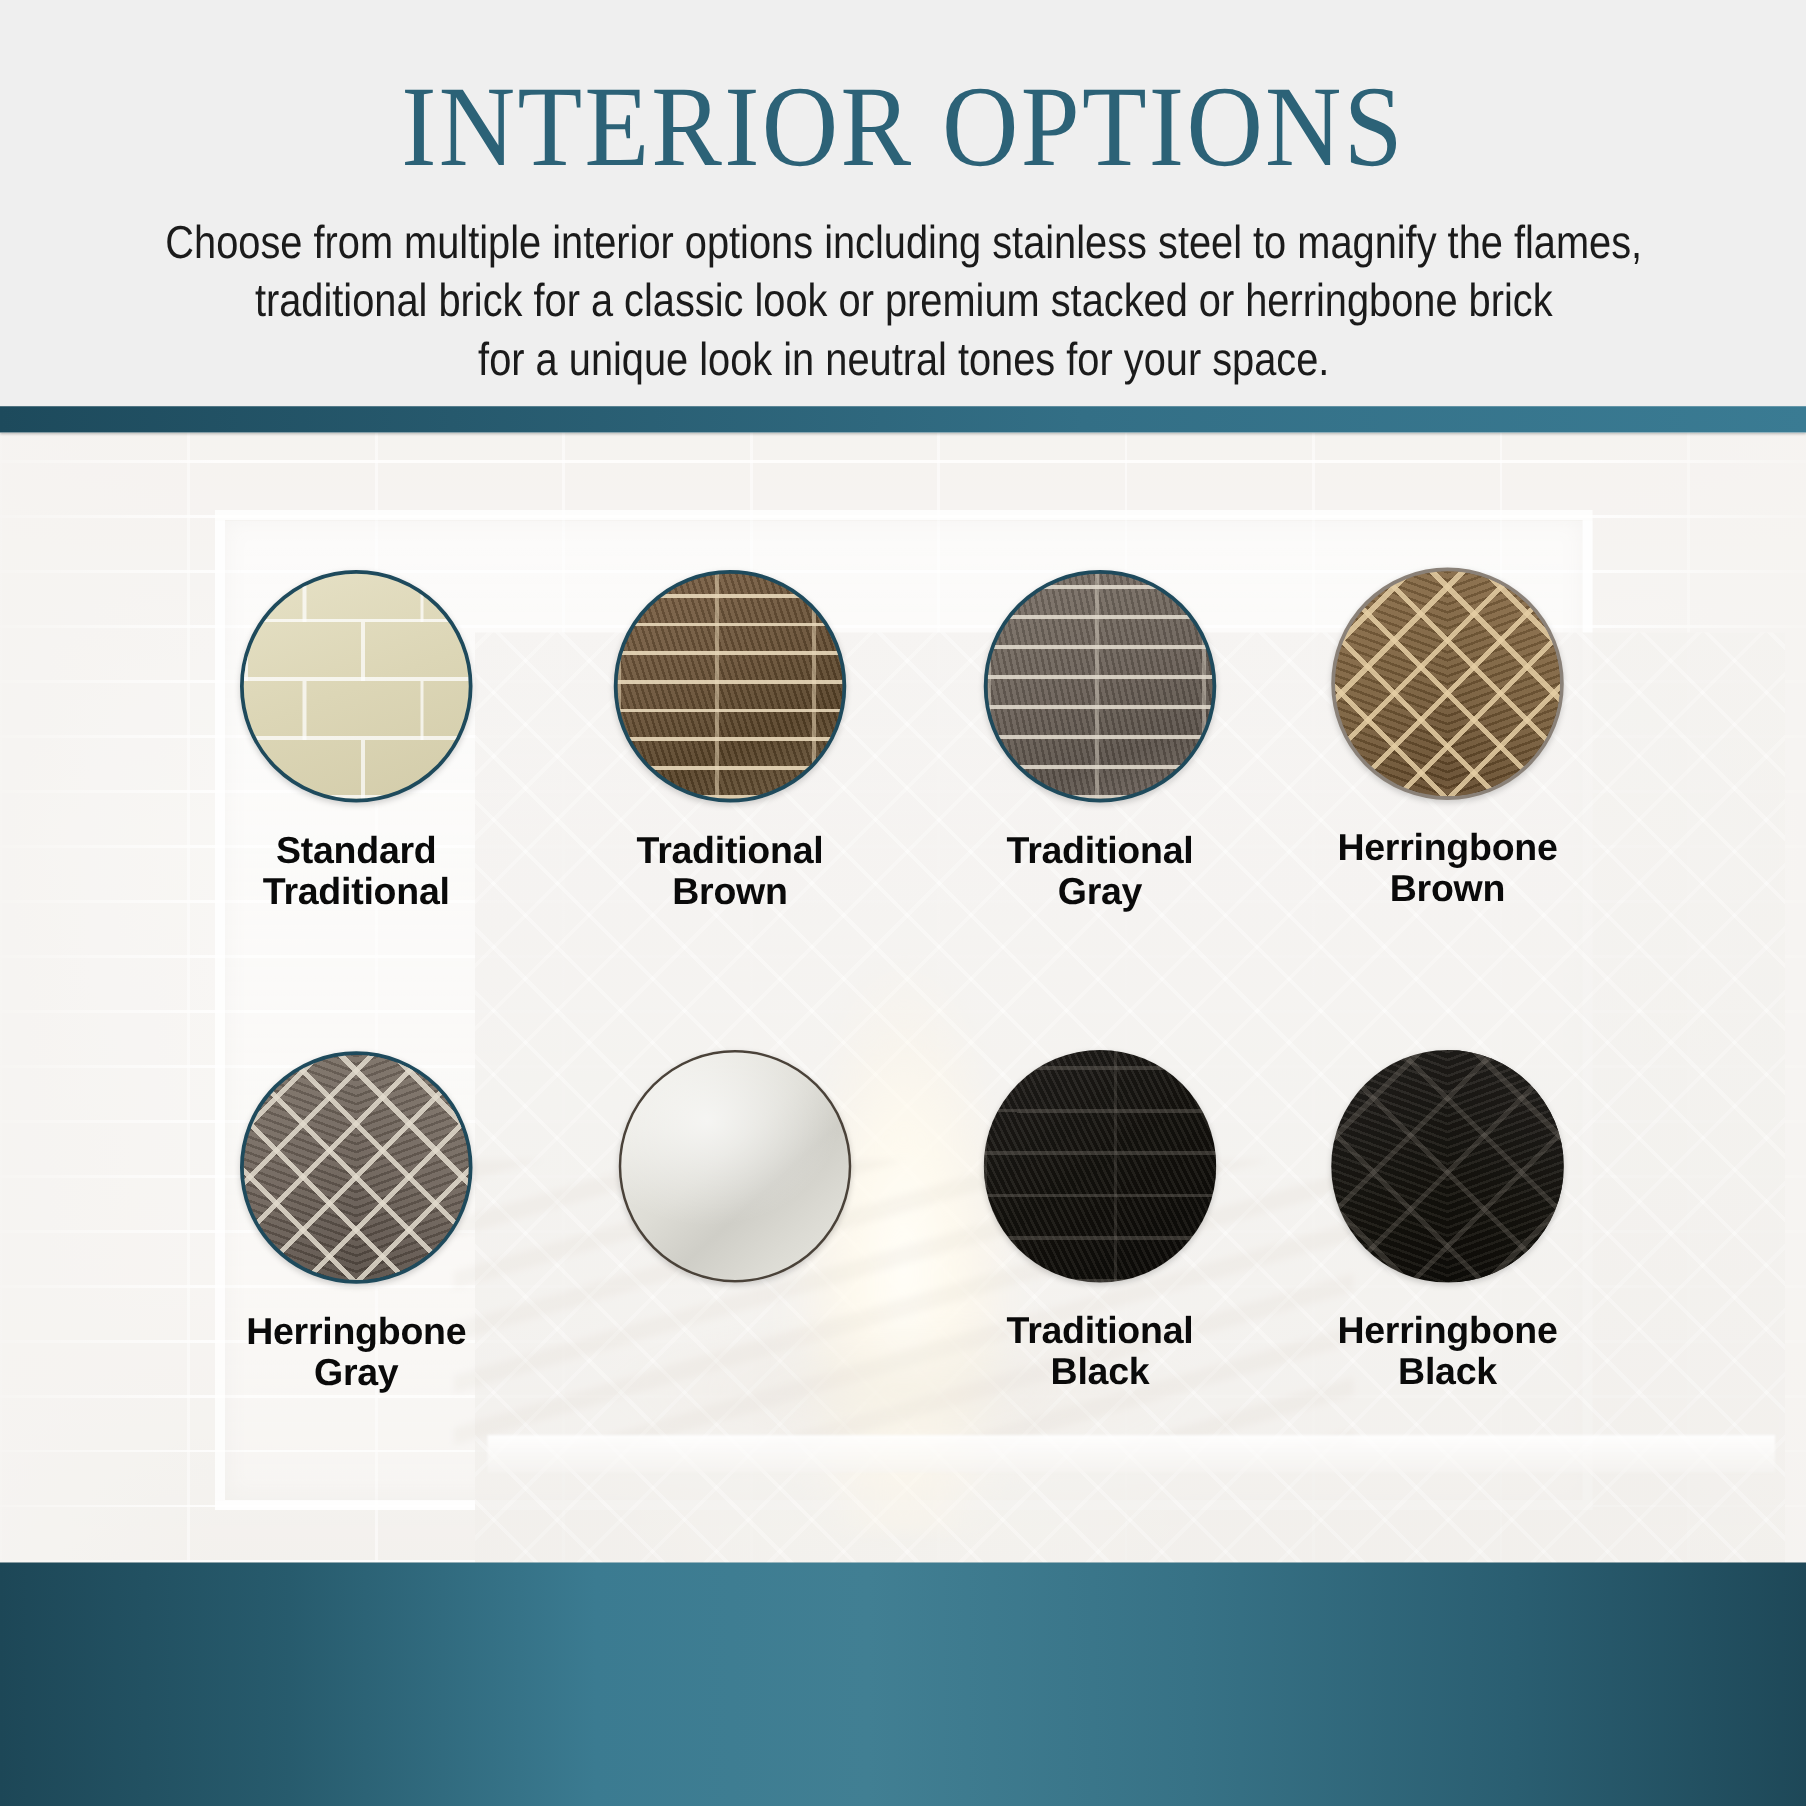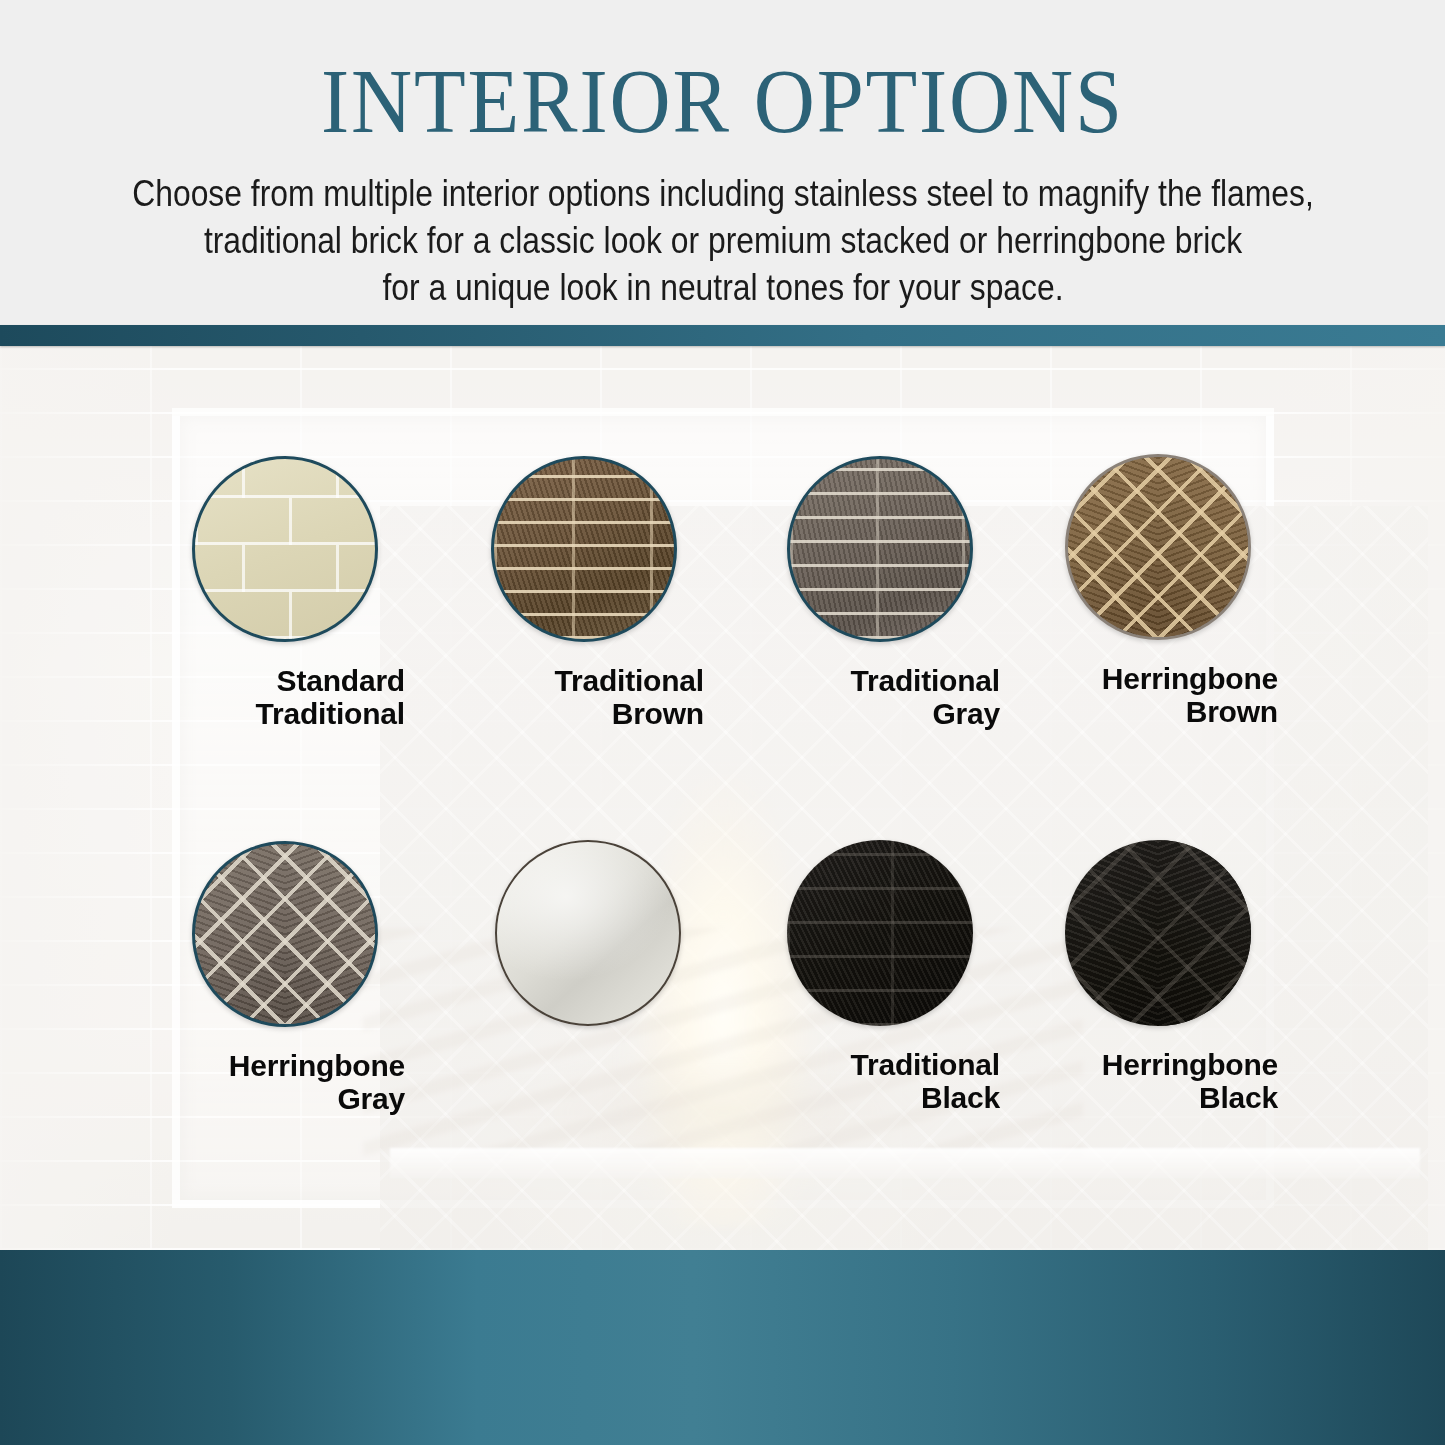--- a/index.html
+++ b/index.html
@@ -159,21 +159,21 @@
 
   
   .swatch-grid {
     position: absolute;
     inset: 0;
     z-index: 4;
   }
   .swatch {
     position: absolute;
     width: 240px;
-    text-align: right;
+    text-align: center;
   }
   .disc {
     width: 186px;
     height: 186px;
     border-radius: 50%;
     margin: 0 auto;
     box-sizing: border-box;
     overflow: hidden;
     position: relative;
     box-shadow: 0 2px 5px rgba(0,0,0,0.18);

